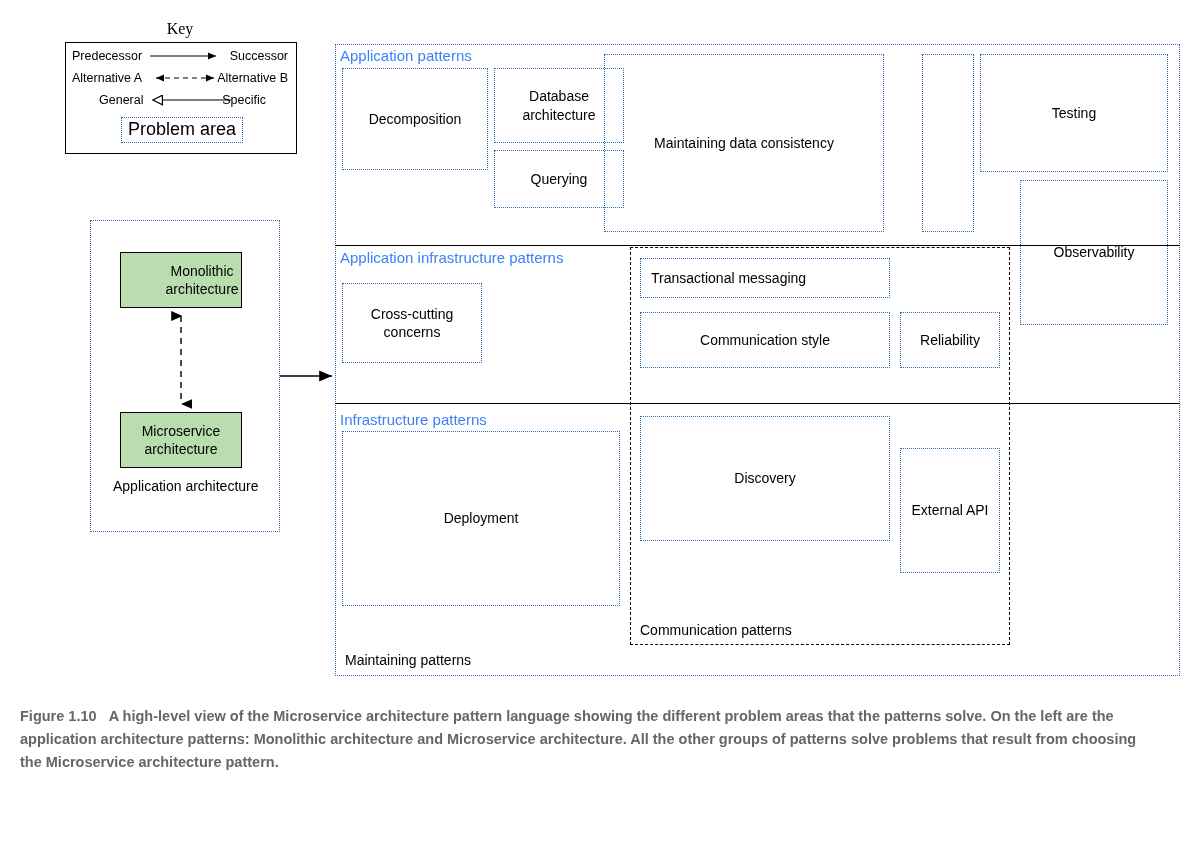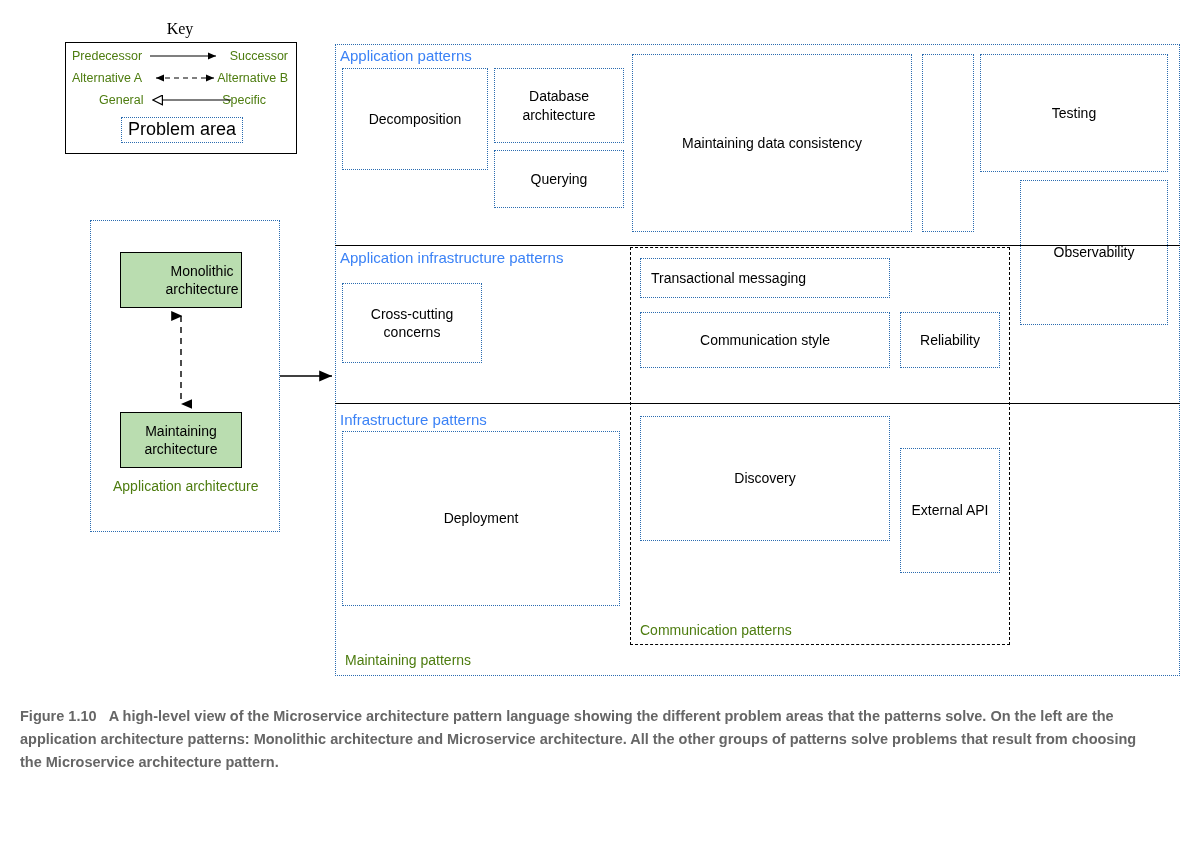--- a/index.html
+++ b/index.html
@@ -27,21 +27,21 @@
   .dotted-blue { border: 1.5px dotted #2b6cb0; }
   .dashed-black { border: 1.5px dashed #000; }
   .green-fill { background: #baddb0; border: 1px solid #000; }
   .section-label {
     position: absolute;
     color: #3b82f6;
     font-size: 15px;
   }
   .plain-label {
     position: absolute;
-    color: #4d7c0f;
+    color: #000000;
   }
   .key-box {
     position: absolute;
     border: 1.5px solid #000;
     background: #fff;
   }
   .key-title {
     position: absolute;
     text-align: center;
   }
@@ -92,37 +92,37 @@
           </marker>
       </defs>
       <line x1="84" y1="13" x2="150" y2="13" stroke="#000" stroke-width="1.2" marker-end="url(#arr-e)"></line>
       <line x1="90" y1="35" x2="148" y2="35" stroke="#000" stroke-width="1.2" stroke-dasharray="5,4" marker-start="url(#arr-w)" marker-end="url(#arr-e)"></line>
       <line x1="88" y1="57" x2="165" y2="57" stroke="#000" stroke-width="1.2" marker-start="url(#open-w)"></line>
     </svg>
   </div>
 
   <div class="box dotted-blue" style="left:70px; top:200px; width:190px; height:312px;"></div>
   <div class="box green-fill" style="left:100px; top:232px; width:122px; height:56px;padding-left:46px;">Monolithic architecture</div>
-  <div class="box green-fill" style="left:100px; top:392px; width:122px; height:56px;">Maintaining architecture</div>
+  <div class="box green-fill" style="left:100px; top:392px; width:122px; height:56px;">Microservice architecture</div>
   <div class="plain-label" style="left:93px; top:457px; line-height:1.3;">Application architecture</div>
 
   <div class="box dotted-blue" style="left:315px; top:24px; width:845px; height:632px;"></div>
   <div class="plain-label" style="left:325px; top:632px;">Maintaining patterns</div>
 
   <div class="hline" style="left:315px; top:225px; width:845px;"></div>
   <div class="hline" style="left:315px; top:383px; width:845px;"></div>
 
   <div class="section-label" style="left:320px; top:27px;">Application patterns</div>
   <div class="section-label" style="left:320px; top:229px;">Application infrastructure patterns</div>
   <div class="section-label" style="left:320px; top:391px;">Infrastructure patterns</div>
 
   <div class="box dotted-blue" style="left:322px; top:48px; width:146px; height:102px;">Decomposition</div>
   <div class="box dotted-blue" style="left:474px; top:48px; width:130px; height:75px;">Database architecture</div>
   <div class="box dotted-blue" style="left:474px; top:130px; width:130px; height:58px;">Querying</div>
-  <div class="box dotted-blue" style="left:612px; top:34px; width:280px; height:178px;">Maintaining data consistency</div>
+  <div class="box dotted-blue" style="left:584px; top:34px; width:280px; height:178px;">Maintaining data consistency</div>
   <div class="box dotted-blue" style="left:902px; top:34px; width:52px; height:178px;"></div>
   <div class="box dotted-blue" style="left:960px; top:34px; width:188px; height:118px;">Testing</div>
 
   <div class="box dotted-blue" style="left:1000px; top:160px; width:148px; height:145px;">Observability</div>
 
   <div class="box dotted-blue" style="left:322px; top:263px; width:140px; height:80px;">Cross-cutting concerns</div>
 
   <div class="box dashed-black" style="left:610px; top:227px; width:380px; height:398px;"></div>
   <div class="plain-label" style="left:620px; top:602px;">Communication patterns</div>
 

